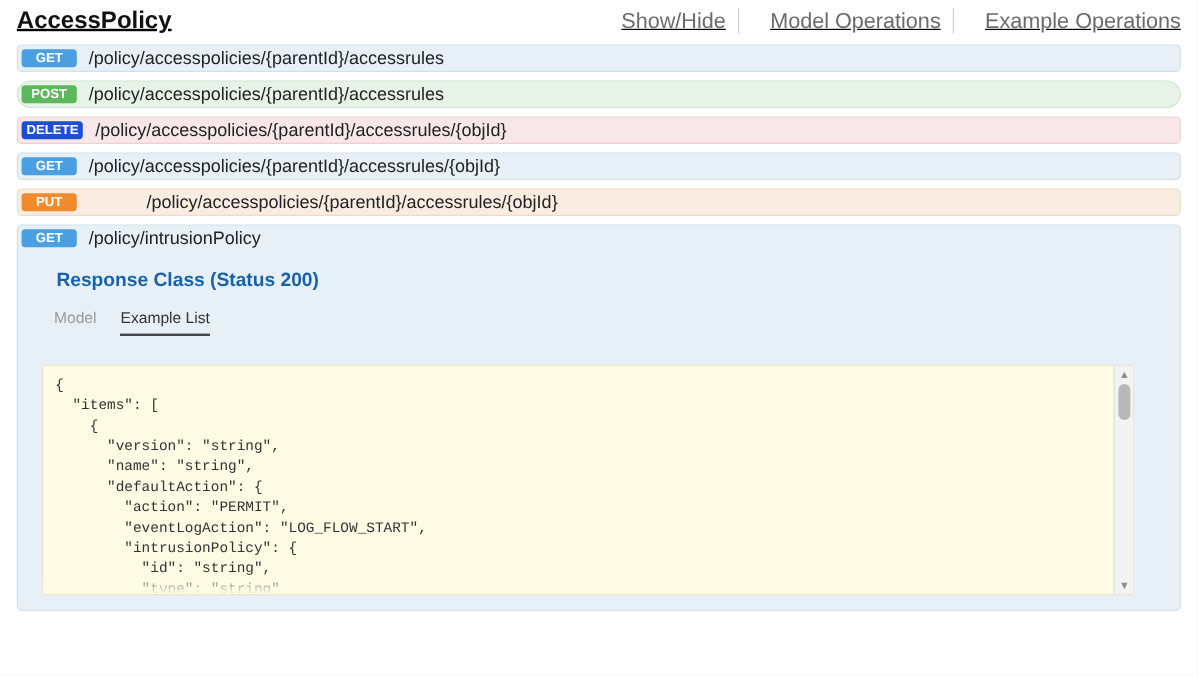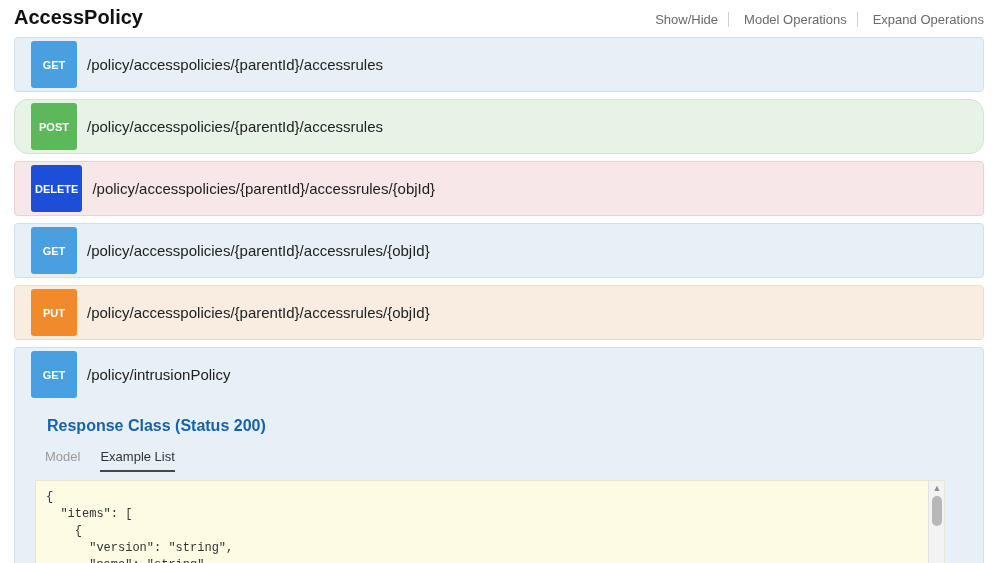--- a/index.html
+++ b/index.html
@@ -9,30 +9,31 @@
     width: 998px;
     height: 563px;
     overflow: hidden;
     padding: 6px 14px 0 14px;
   }
   .header {
     display: flex;
     align-items: baseline;
     justify-content: space-between;
     margin-bottom: 8px;
+    text-decoration: underline;
   }
   .title {
     font-size: 20px;
     font-weight: 700;
     color: #111;
   }
   .ops {
     display: flex;
-    gap: 5px;
-    font-size: 13px;
+    gap: 16px;
+    font-size: 18px;
   }
   .ops-item {
     color: #6a6a6a;
     padding: 0 10px;
     cursor: pointer;
     border-right: 1px solid #d0d0d0;
   }
   .ops-item:last-child { border-right: none; padding-right: 0; }
   .ep-row {
     display: flex;
@@ -46,35 +47,35 @@
     display: flex;
     align-items: center;
     justify-content: center;
     min-width: 46px;
     padding: 0 4px;
     color: #fff;
     font-size: 11px;
     font-weight: 600;
     border-radius: 3px;
     text-align: center;
-    margin: 3px 0 3px 16px;
+    margin: 3px 0 3px 3px;
   }
   .path {
     flex: 1;
-    padding: 18px 10px;
+    padding: 2px 10px;
     font-size: 15px;
     color: #222;
   }
   .ep-get    { background: #e7f0f7; border-color: #cfe1ef; }
   .ep-get .method { background: #4a9fe0; }
   .ep-post   { background: #e8f3e8; border-color: #cfe6cf; border-radius: 14px; }
   .ep-post .method { background: #5db85c; }
   .ep-delete { background: #f7e7e8; border-color: #efd0d2; }
   .ep-delete .method { background: #1d4ed8; }
-  .ep-put    { background: #f9ede2; border-color: #f0dcc5; }
+  .ep-put    { background: #f9ede2; border-color: #f0dcc5; gap: 48px; }
   .ep-put .method { background: #ef8b2c; }
 
   .expanded {
     background: #e7f0f7;
     border: 1px solid #cfe1ef;
     border-radius: 4px;
     margin-bottom: 7px;
   }
   .expanded-top {
     display: flex;
@@ -89,21 +90,21 @@
     color: #1862ab;
     font-size: 16px;
     font-weight: 700;
     margin-bottom: 14px;
     margin-left: 12px;
   }
   .tabs {
     display: flex;
     gap: 20px;
     padding-left: 10px;
-    margin-bottom: 8px;
+    margin-bottom: 24px;
     font-size: 13px;
   }
   .tab {
     padding-bottom: 6px;
     cursor: pointer;
   }
   .tab-inactive { color: #9a9a9a; }
   .tab-active   { color: #333; border-bottom: 2px solid #474747; }
 
   .code-wrap {
@@ -156,21 +157,21 @@
   }
 </style>
 </head>
 <body>
 
 <div class="header">
   <div class="title">AccessPolicy</div>
   <div class="ops">
     <span class="ops-item">Show/Hide</span>
     <span class="ops-item">Model Operations</span>
-    <span class="ops-item">Expand Operations</span>
+    <span class="ops-item">Example Operations</span>
   </div>
 </div>
 
 <div class="ep-row ep-get">
   <div class="method">GET</div>
   <div class="path">/policy/accesspolicies/{parentId}/accessrules</div>
 </div>
 
 <div class="ep-row ep-post">
   <div class="method">POST</div>

